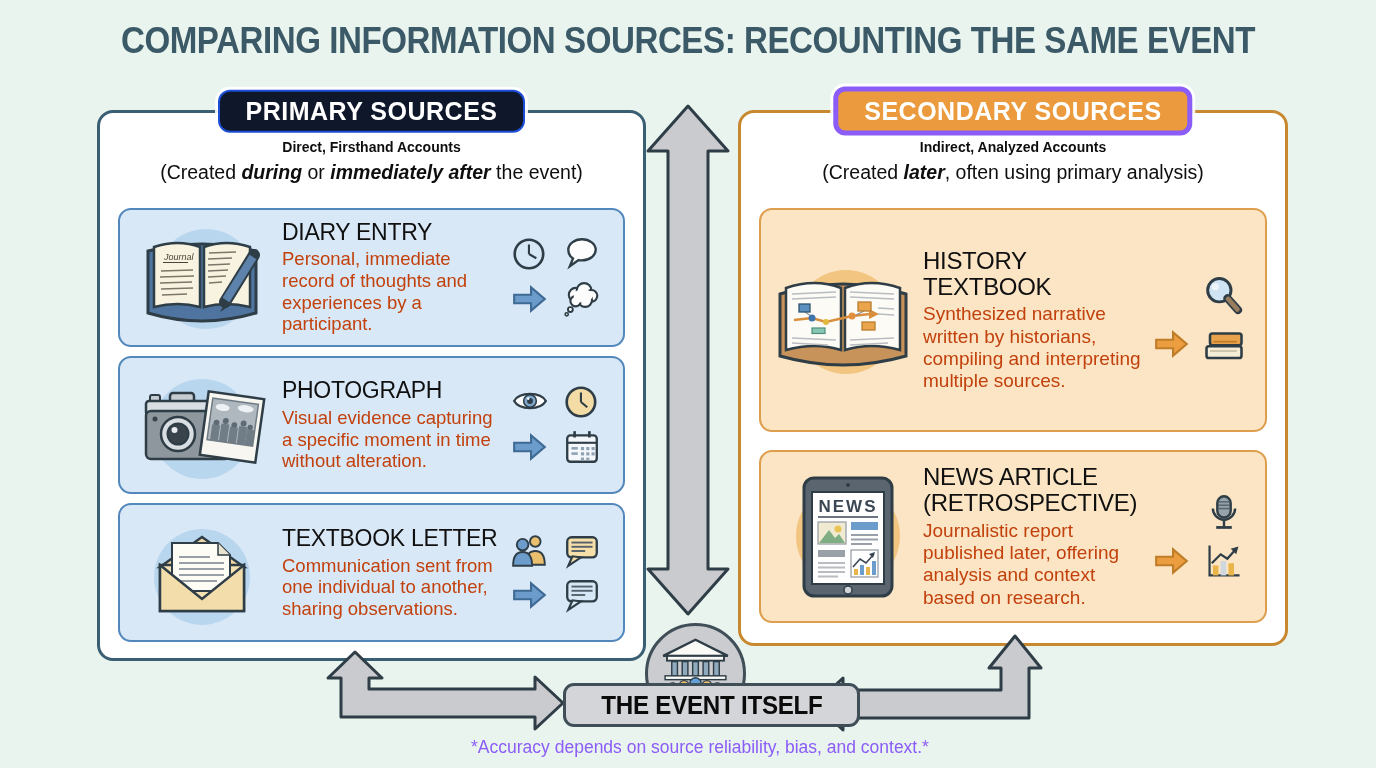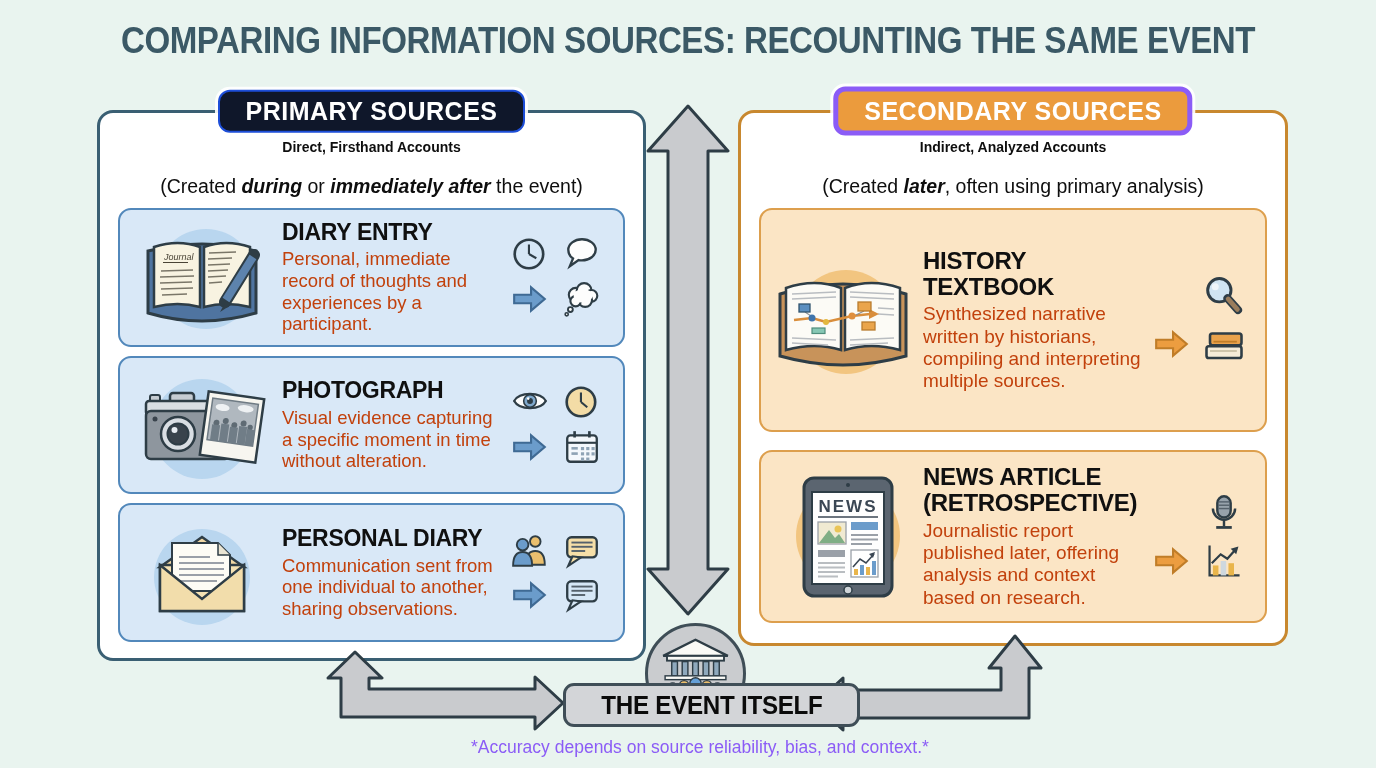--- a/index.html
+++ b/index.html
@@ -10,32 +10,32 @@
     letter-spacing:-0.5px;white-space:nowrap}
   .panel{position:absolute;background:#fff;border-radius:16px}
   .panel-primary{left:97px;top:110px;width:543px;height:545px;border:3.5px solid #3a5f73}
   .panel-secondary{left:738px;top:110px;width:544px;height:530px;border:3.5px solid #c8882f}
   .badge{position:absolute;top:0;left:50%;transform:translate(-50%,-54%);
     padding:5px 26px;border-radius:12px;color:#fff;font-weight:bold;font-size:25px;
     white-space:nowrap;box-shadow:0 0 0 3px rgba(255,255,255,0.9);letter-spacing:0.5px}
   .badge-blue{background:#0f172a;border:2px solid #1d4ed8}
   .badge-orange{background:#eb9b3d;border:5px solid #8b5cf6}
   .subtitle{margin-top:26px;text-align:center;font-size:14px;font-weight:bold;color:#0e0e0e;line-height:1.15}
-  .subtitle2{text-align:center;font-size:19.5px;color:#0e0e0e;margin-top:20px}
+  .subtitle2{text-align:center;font-size:19.5px;color:#0e0e0e;margin-top:6px}
   .cards{position:absolute;left:18px;right:18px;display:flex;flex-direction:column}
   .panel-primary .cards{top:95px;bottom:16px;gap:9px}
   .panel-secondary .cards{top:95px;bottom:20px;gap:18px}
   .card{display:flex;align-items:center;border-radius:13px;padding:4px 12px 4px 6px;box-sizing:border-box}
   .card-blue{background:#d9e8f7;border:2.5px solid #5288bb;flex:1}
   .card-peach{background:#fbe5c5;border:2.5px solid #dd9f4d}
   .card-peach.c1{height:224px}
   .card-peach.c2{flex:1}
   .ic-wrap{width:152px;flex:0 0 152px;display:flex;align-items:center;justify-content:center}
   .card-text{flex:1;padding:0 4px}
-  .card-title{font-size:23px;font-weight:bold;color:#101010;letter-spacing:-0.3px;
+  .card-title{font-size:23px;font-weight:normal;color:#101010;letter-spacing:-0.3px;
     line-height:1.08;white-space:pre-line}
   .panel-secondary .card-title{font-size:24px}
   .card-desc{font-size:18.5px;color:#c2410c;line-height:1.17;margin-top:4px}
   .panel-secondary .card-desc{font-size:19px}
   .side{flex:0 0 104px;display:grid;grid-template-columns:46px 46px;gap:8px 6px;
     justify-items:center;align-items:center}
   .side svg{display:block}
   .flow-label{position:absolute;left:473px;top:346px;width:430px;height:28px;
     text-align:center;font-size:19px;font-weight:bold;color:#10181d;
     transform:rotate(-90deg);letter-spacing:0.3px;white-space:nowrap}
@@ -225,21 +225,21 @@
               <line x1="47" y1="42" x2="78" y2="42"></line>
                 <line x1="47" y1="48" x2="92" y2="48"></line>
               <line x1="47" y1="54" x2="92" y2="54"></line>
                 <line x1="47" y1="60" x2="92" y2="60"></line>
               <line x1="47" y1="66" x2="85" y2="66"></line>
             </g>
             <path d="M28,50 L70,84 L112,50 L112,96 L28,96 Z" fill="#f2ddab" stroke="#2e3d46" stroke-width="2.5"></path>
           </svg>
         </div>
         <div class="card-text">
-          <div class="card-title">PERSONAL DIARY</div>
+          <div class="card-title">TEXTBOOK LETTER</div>
           <div class="card-desc">Communication sent from one individual to another, sharing observations.</div>
         </div>
         <div class="side">
           <span>
             <svg width="38" height="36" viewBox="0 0 36 34">
                 <g stroke="#2e3d46" stroke-width="1.8">
                   <circle cx="23" cy="8" r="5" fill="#eabf6e"></circle>
                   <path d="M14,30 q0-13 9-13 q9 0 9 13 Z" fill="#eabf6e"></path>
                   <circle cx="11" cy="11" r="5.5" fill="#6b9ccb"></circle>
                   <path d="M2,31 q0-13 9-13 q9 0 9 13 Z" fill="#6b9ccb"></path>

